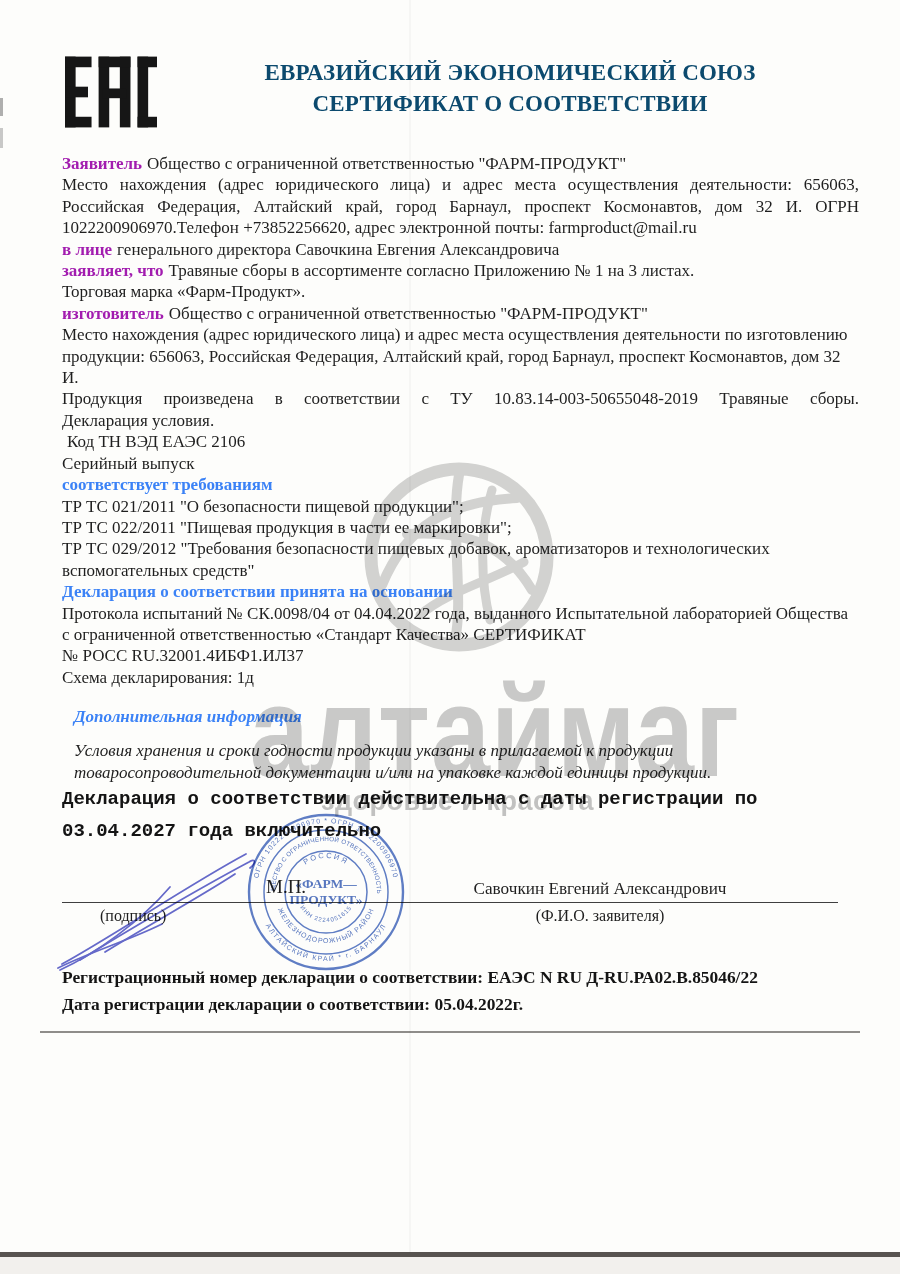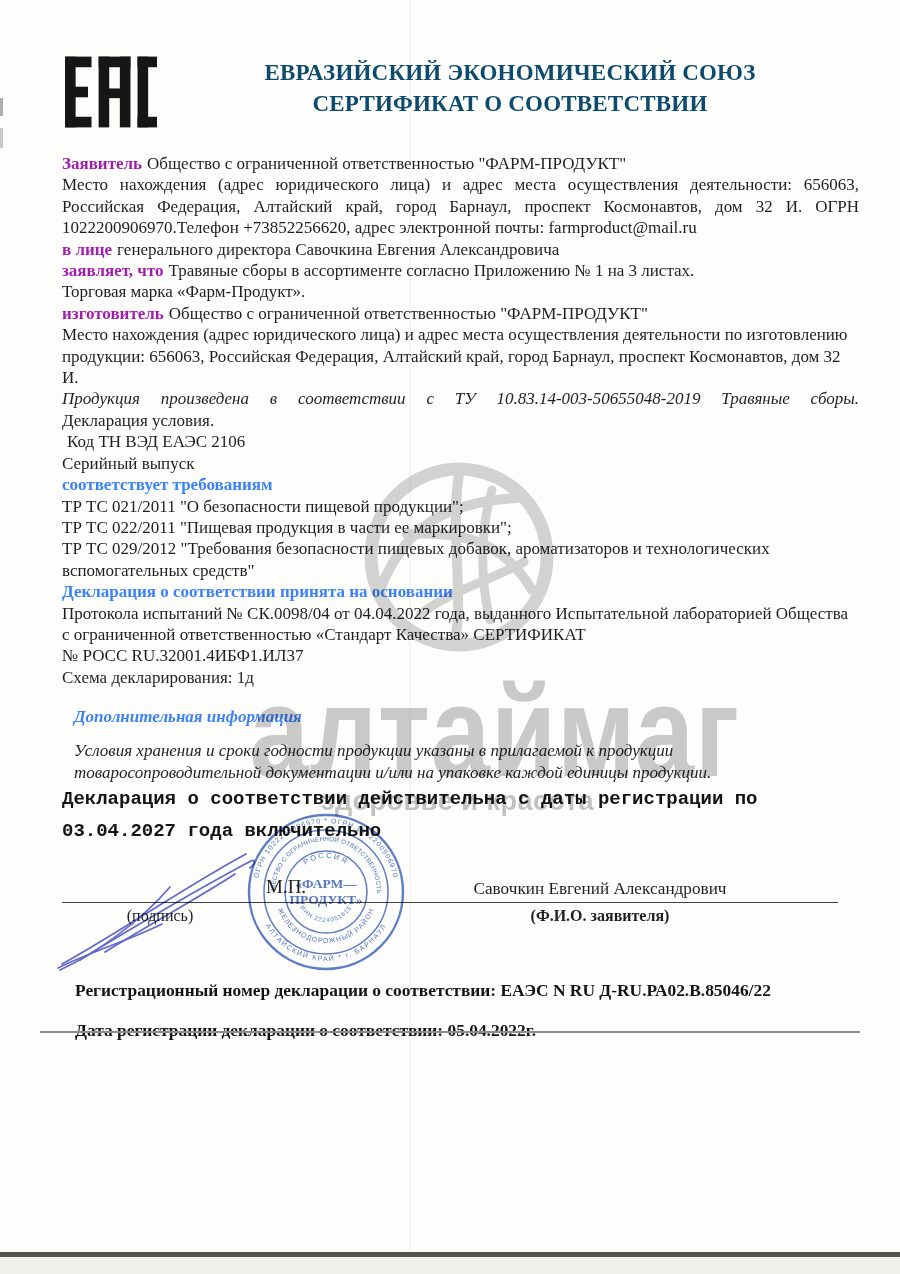--- a/index.html
+++ b/index.html
@@ -15,34 +15,34 @@
   .main-text{position:absolute;left:62px;top:153px;width:797px;font-size:17px;line-height:21.4px;z-index:3;}
   .main-text p{margin:0;}
   .addl{position:absolute;left:62px;top:694px;width:797px;font-size:17px;line-height:22px;z-index:3;}
   .addl p{margin:12px;font-style:italic;}
   .addl .wrapped{max-width:735px;}
   .validity{position:absolute;left:62px;top:783px;width:745px;font-size:19px;line-height:32px;
             font-weight:bold;z-index:3;color:#141414;font-family:Liberation Mono, monospace;}
   .bld{font-weight:bold;color:#3b82f6;}
   b.lead{margin-right:5px;color:#a21caf;}
   .jst{text-align:justify;}
-  .jst-force{text-align:justify;text-align-last:justify;font-style:italic;}
+  .jst-force{text-align:justify;text-align-last:justify;}
   .indent1{padding-left:5px;}
 
   
   .sig-line{position:absolute;left:62px;top:902px;width:776px;border-top:1.5px solid #3f3f3f;z-index:2;}
-  .caption-podpis{position:absolute;left:100px;top:907px;width:120px;text-align:center;font-size:16px;z-index:3;}
+  .caption-podpis{position:absolute;left:100px;top:907px;width:120px;font-size:16px;z-index:3;}
   .mp{position:absolute;left:266px;top:876px;font-size:19px;z-index:3;}
   .fio-name{position:absolute;left:430px;top:879px;width:340px;text-align:center;font-size:17.2px;z-index:3;}
-  .caption-fio{position:absolute;left:460px;top:907px;width:280px;text-align:center;font-size:16px;z-index:3;font-weight:bold;}
+  .caption-fio{position:absolute;left:460px;top:907px;width:280px;text-align:center;font-size:16px;z-index:3;}
 
   
   .footer-reg{position:absolute;left:62px;top:964px;width:805px;font-weight:bold;font-size:17.4px;
               line-height:26.5px;z-index:3;color:#141414;}
-  .footer-reg p{margin:13px;}
+  .footer-reg p{margin:0;}
   .hr{position:absolute;left:40px;top:1031px;width:820px;border-top:2px solid #8f8d8a;z-index:3;}
 
   
   .watermark-layer{position:absolute;inset:0;z-index:4;mix-blend-mode:multiply;pointer-events:none;}
   .wm-logo{position:absolute;left:352px;top:450px;width:214px;height:214px;opacity:.42;}
   .wm-brand{position:absolute;left:225px;top:660px;width:540px;text-align:center;
             font-family:"Liberation Sans",sans-serif;font-weight:bold;font-size:106px;
             color:#a9a9a9;opacity:.6;letter-spacing:1px;transform:scaleY(1.2);transform-origin:top center;}
   .wm-tagline{position:absolute;left:300px;top:786px;width:294px;text-align:right;
               font-family:"Liberation Sans",sans-serif;font-size:27px;font-weight:bold;

